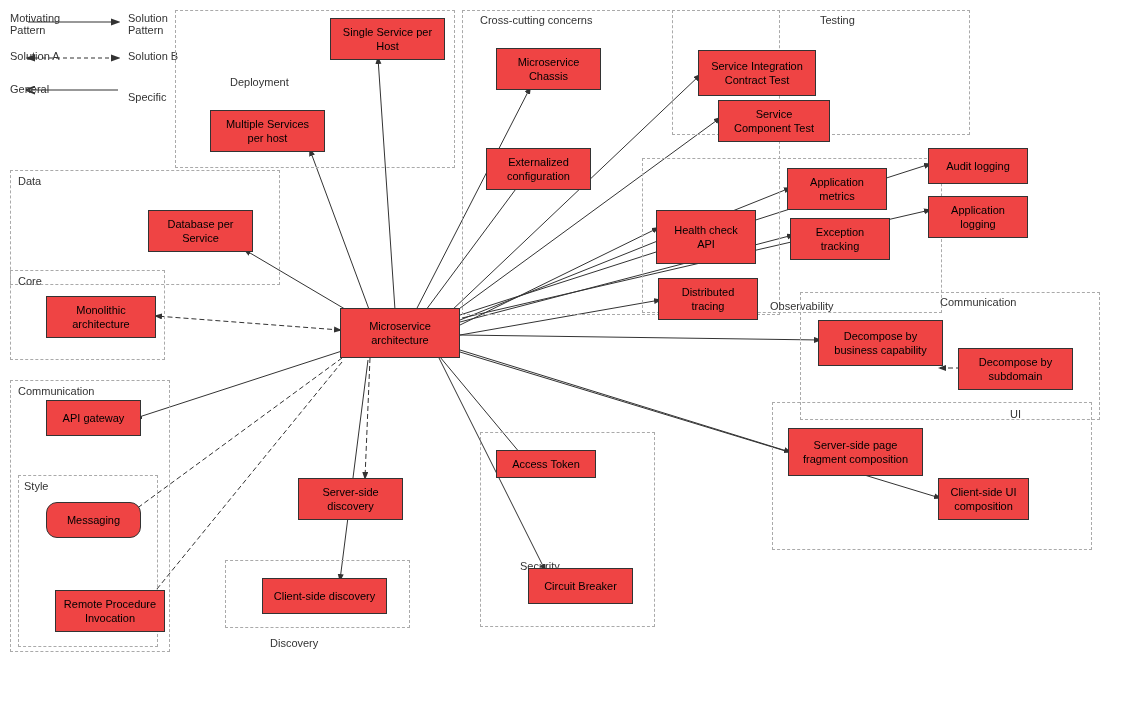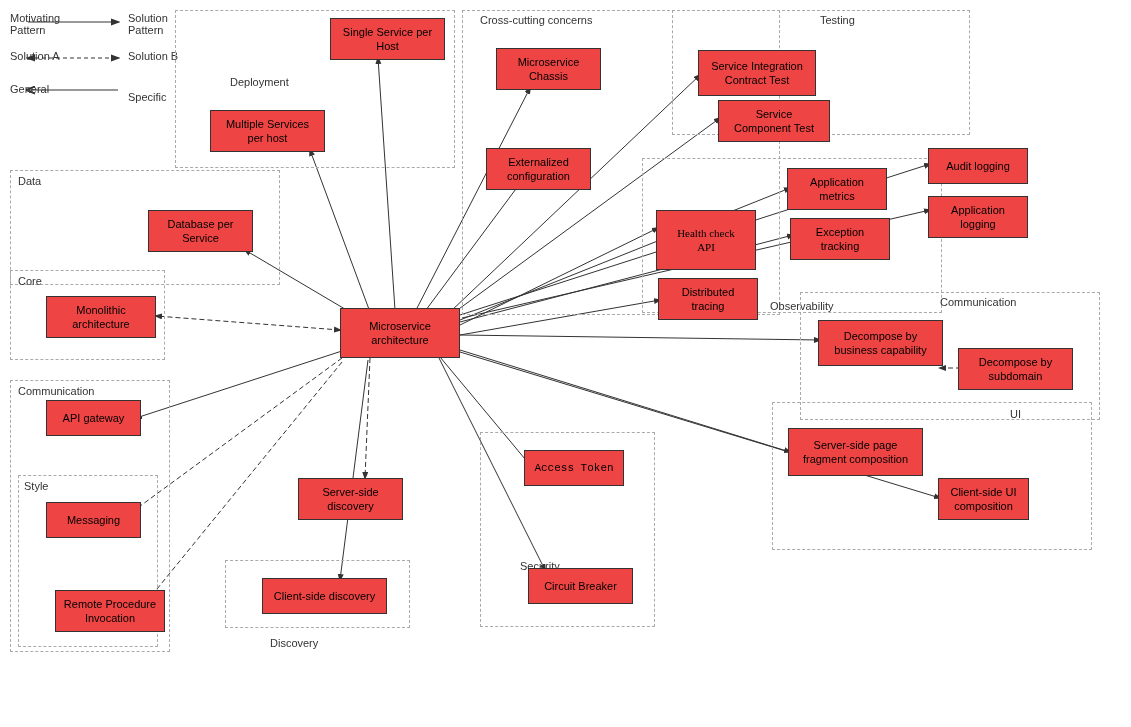--- a/index.html
+++ b/index.html
@@ -186,53 +186,53 @@
     </div>
 
   <div class="node" style="left:46px; top:296px; width:110px; height:42px;">
       <span>Monolithic<br>architecture</span>
     </div>
 
   <div class="node" style="left:46px; top:400px; width:95px; height:36px;">
       <span>API gateway</span>
     </div>
 
-  <div class="node" style="left:46px; top:502px; width:95px; height:36px;">
+  <div class="node" style="left:46px; top:502px; width:95px; height:36px;border-radius:11px;">
       <span>Messaging</span>
     </div>
 
   <div class="node" style="left:55px; top:590px; width:110px; height:42px;">
       <span>Remote Procedure<br>Invocation</span>
     </div>
 
   <div class="node" style="left:298px; top:478px; width:105px; height:42px;">
       <span>Server-side<br>discovery</span>
     </div>
 
   <div class="node" style="left:262px; top:578px; width:125px; height:36px;">
       <span>Client-side discovery</span>
     </div>
 
-  <div class="node" style="left:524px; top:450px; width:100px; height:36px;font-family:Liberation Mono, monospace;">
+  <div class="node" style="left:496px; top:450px; width:100px; height:28px;">
       <span>Access Token</span>
     </div>
 
   <div class="node" style="left:528px; top:568px; width:105px; height:36px;justify-content:center;">
       <span>Circuit Breaker</span>
     </div>
 
   <div class="node" style="left:496px; top:48px; width:105px; height:42px;">
       <span>Microservice<br>Chassis</span>
     </div>
 
   <div class="node" style="left:486px; top:148px; width:105px; height:42px;">
       <span>Externalized<br>configuration</span>
     </div>
 
-  <div class="node" style="left:656px; top:210px; width:100px; height:60px;font-family:Liberation Serif, serif;">
+  <div class="node" style="left:656px; top:210px; width:100px; height:54px;">
       <span>Health check<br>API</span>
     </div>
 
   <div class="node" style="left:658px; top:278px; width:100px; height:42px;">
       <span>Distributed<br>tracing</span>
     </div>
 
   <div class="node" style="left:787px; top:168px; width:100px; height:42px;">
       <span>Application<br>metrics</span>
     </div>

